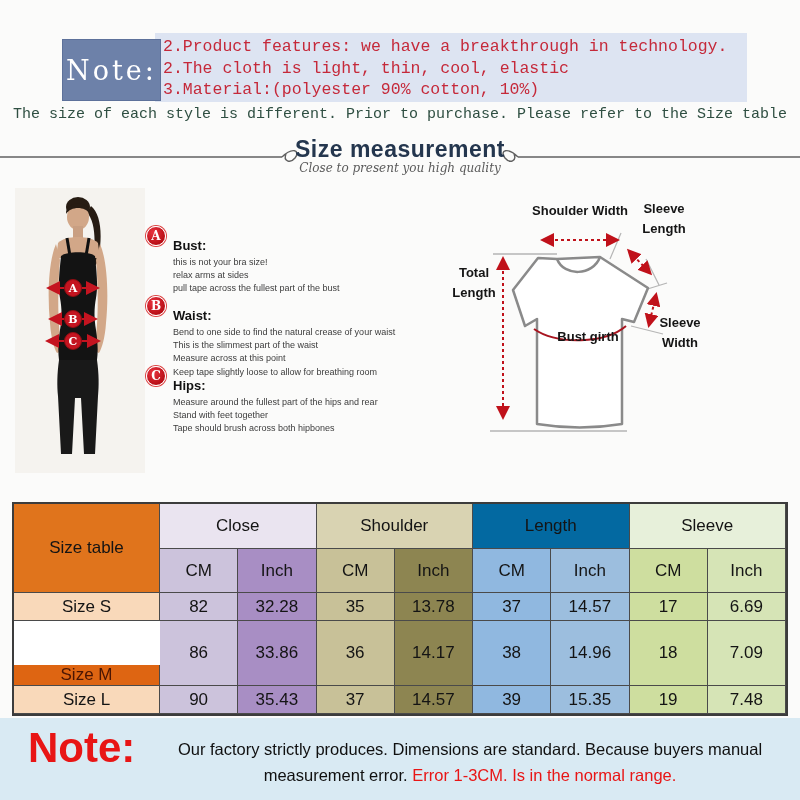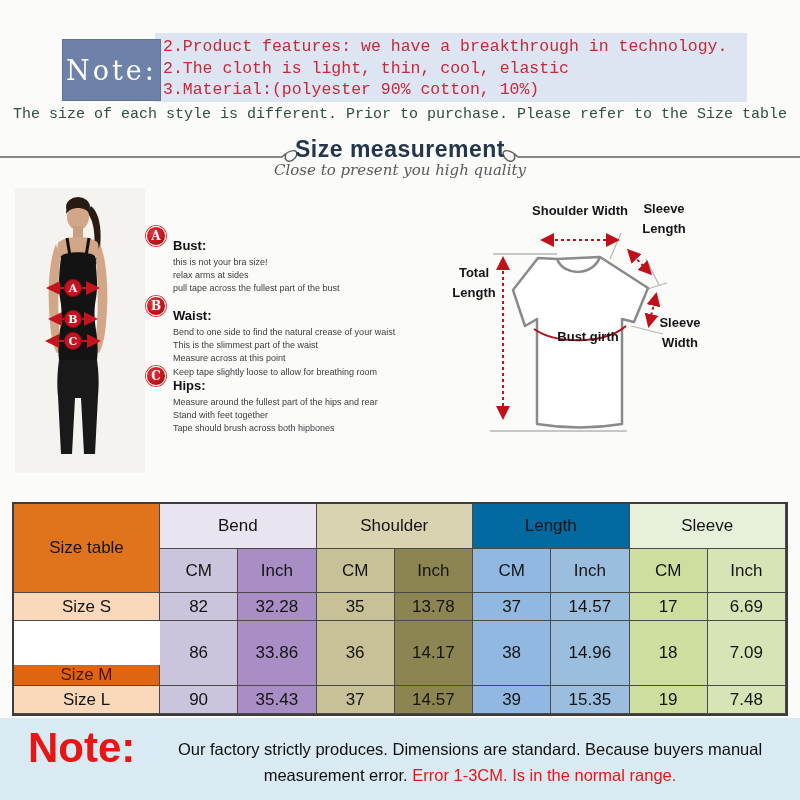--- a/index.html
+++ b/index.html
@@ -13,21 +13,21 @@
             color:#fff;font-family:"DejaVu Serif",serif;font-size:27px;letter-spacing:3px;}
   .top-items{left:163px;top:36px;width:584px;color:#c5293a;
              font-family:"Liberation Mono",monospace;font-size:16.5px;line-height:21.5px;white-space:nowrap;}
   .size-notice{left:0;top:106px;width:800px;text-align:center;color:#2f4f42;
                font-family:"Liberation Mono",monospace;font-size:15px;white-space:nowrap;}
 
   
   .sec-title{left:0;top:136px;width:800px;text-align:center;color:#24364e;
              font-size:23px;font-weight:bold;letter-spacing:0.5px;}
   .sec-sub{left:0;top:161px;width:800px;text-align:center;color:#5a5a5a;
-           font-family:"DejaVu Serif",serif;font-style:italic;font-size:15px;}
+           font-family:"DejaVu Serif",serif;font-style:italic;font-size:12px;}
   .deco{left:0;top:146px;width:800px;height:26px;}
 
   
   .model{left:15px;top:188px;width:130px;height:285px;background:#f5f3ef;}
   .guide{left:146px;top:218px;width:310px;height:265px;}
   .g-item{position:absolute;left:0;width:310px;}
   .g-head{display:flex;align-items:center;gap:7px;}
   .g-circle{width:18px;height:18px;border-radius:50%;flex:0 0 18px;
             background:radial-gradient(circle at 35% 30%,#e8333f,#b90f17 70%);
             border:1px solid #fff;box-shadow:0 0 0 1px #d44;
@@ -186,21 +186,21 @@
   </svg>
   <div class="s-label" style="left:60px;top:8px;width:150px;">Shoulder Width</div>
   <div class="s-label" style="left:188px;top:6px;width:62px;">Sleeve Length</div>
   <div class="s-label" style="left:0;top:70px;width:58px;">Total Length</div>
   <div class="s-label" style="left:100px;top:134px;width:86px;">Bust girth</div>
   <div class="s-label" style="left:203px;top:120px;width:64px;">Sleeve Width</div>
 </div>
 
 <div class="abs size-table">
   <div class="t-corner">Size table</div>
-  <div class="g2 g-bust">Bend</div>
+  <div class="g2 g-bust">Close</div>
   <div class="g2 g-sho">Shoulder</div>
   <div class="g2 g-len">Length</div>
   <div class="g2 g-slv">Sleeve</div>
 
   <div class="bust-cm">CM</div>
   <div class="bust-inch">Inch</div>
   <div class="sho-cm">CM</div>
   <div class="sho-inch">Inch</div>
   <div class="len-cm">CM</div>
   <div class="len-inch">Inch</div>

